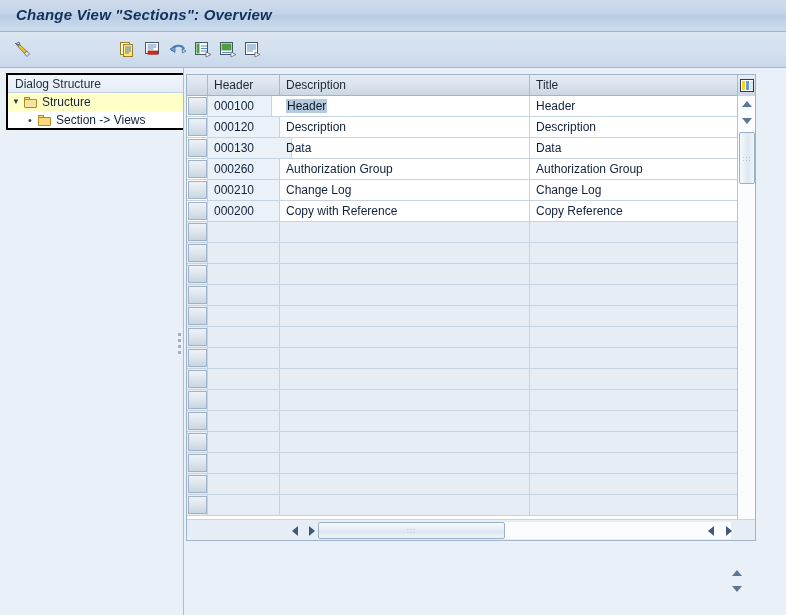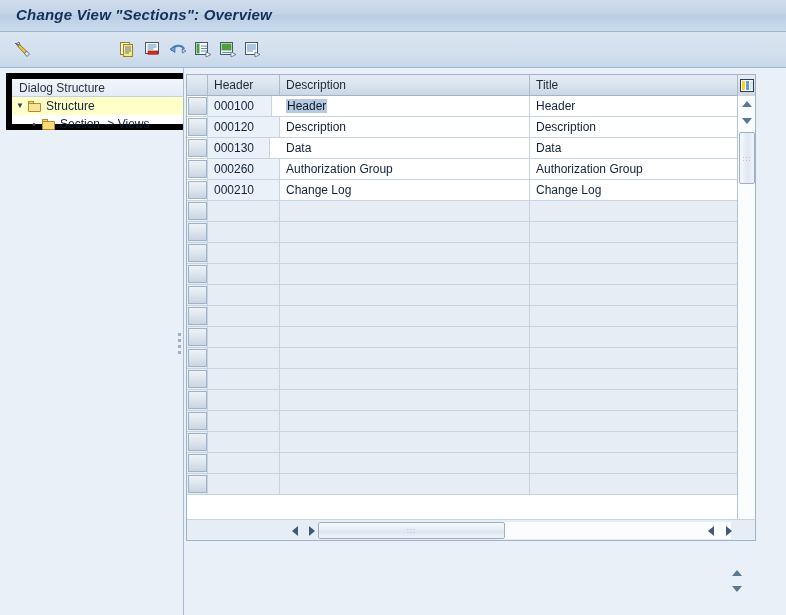--- a/index.html
+++ b/index.html
@@ -51,21 +51,21 @@
   .leftpanel{
     position:absolute;left:0;top:68px;width:183px;height:547px;
     background:#eaf0f7;
   }
   .left-divider{
     position:absolute;left:183px;top:68px;width:1px;height:547px;
     background:#a9bdd3;
   }
   .treebox{
     position:absolute;left:6px;top:5px;width:208px;height:57px;
-    background:#fff;border:6px solid #000000;box-sizing:border-box;
+    background:#fff;border:2px solid #000000;box-sizing:border-box;
   }
   .tree-head{
     height:18px;line-height:18px;padding-left:7px;
     background:linear-gradient(to bottom,#f2f6fb,#e4ecf5);
     border-bottom:1px solid #c2d2e2;
     font-size:12px;color:#24303f;box-sizing:border-box;
   }
   .tree-row{
     height:18px;line-height:18px;display:flex;align-items:center;
     font-size:12px;color:#12223a;box-sizing:border-box;
@@ -346,39 +346,47 @@
               <span class="selbtn"></span>
             </div>
             <div class="cell c0" style="left: 21px; width: 72px;">000120</div>
             <div class="cell c1" style="left: 93px; width: 250px;">Description</div>
             <div class="cell c2" style="left: 343px; width: 207px; border-right: none;">Description</div>
           </div>
           <div class="row filled">
             <div class="cell" style="left: 0px; width: 21px;">
               <span class="selbtn"></span>
             </div>
-            <div class="cell c0" style="left: 21px; width: 62px;">000130</div>
+            <div class="cell c0" style="left: 21px; width: 84px;">000130</div>
             <div class="cell c1" style="left: 93px; width: 250px;">Data</div>
             <div class="cell c2" style="left: 343px; width: 207px; border-right: none;">Data</div>
           </div>
           <div class="row filled">
             <div class="cell" style="left: 0px; width: 21px;">
               <span class="selbtn"></span>
             </div>
             <div class="cell c0" style="left: 21px; width: 72px;">000260</div>
             <div class="cell c1" style="left: 93px; width: 250px;">Authorization Group</div>
             <div class="cell c2" style="left: 343px; width: 207px; border-right: none;">Authorization Group</div>
           </div>
           <div class="row filled">
             <div class="cell" style="left: 0px; width: 21px;">
               <span class="selbtn"></span>
             </div>
             <div class="cell c0" style="left: 21px; width: 72px;">000210</div>
             <div class="cell c1" style="left: 93px; width: 250px;">Change Log</div>
             <div class="cell c2" style="left: 343px; width: 207px; border-right: none;">Change Log</div>
+          </div>
+          <div class="row filled">
+            <div class="cell" style="left: 0px; width: 21px;">
+              <span class="selbtn"></span>
+            </div>
+            <div class="cell c0" style="left: 21px; width: 72px;">000200</div>
+            <div class="cell c1" style="left: 93px; width: 250px;">Copy with Reference</div>
+            <div class="cell c2" style="left: 343px; width: 207px; border-right: none;">Copy Reference</div>
           </div>
           <div class="row empty">
             <div class="cell" style="left: 0px; width: 21px;">
               <span class="selbtn"></span>
             </div>
             <div class="cell c0" style="left: 21px; width: 72px;"></div>
             <div class="cell c1" style="left: 93px; width: 250px;"></div>
             <div class="cell c2" style="left: 343px; width: 207px; border-right: none;"></div>
           </div>
           <div class="row empty">

